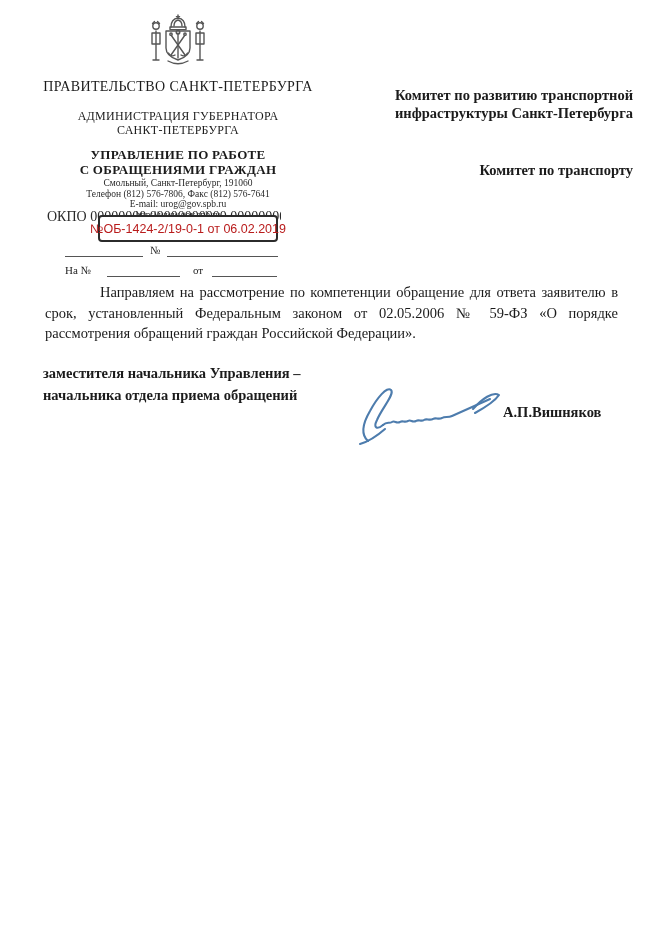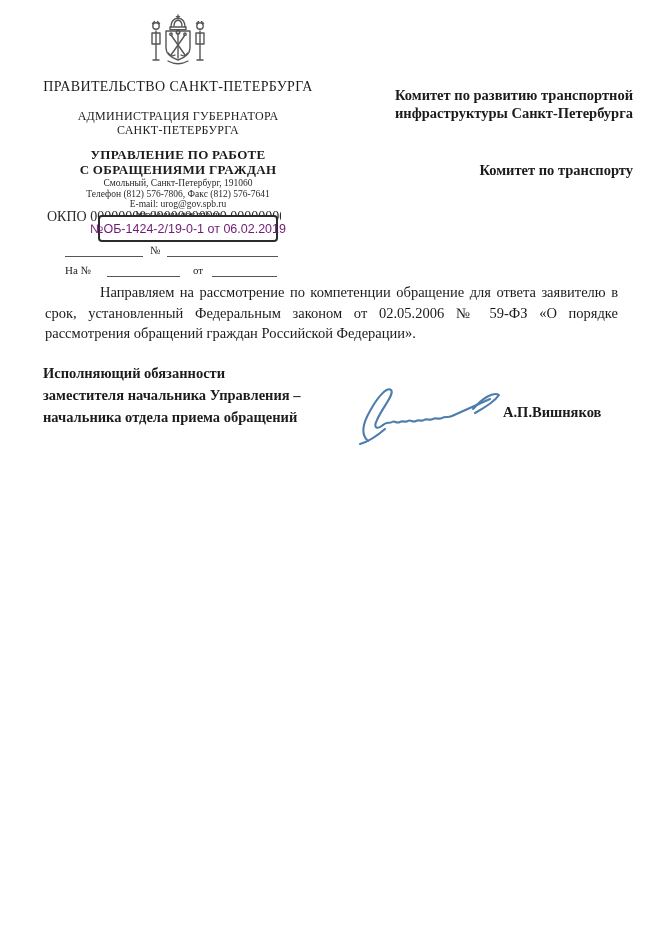--- a/index.html
+++ b/index.html
@@ -36,21 +36,21 @@
   }
   
   .stamp{
     position:absolute;left:98px;top:215px;width:180px;height:27px;
     background:#ffffff;border:2px solid #2b2b2b;border-radius:4px;
     z-index:2;display:flex;align-items:center;justify-content:center;
     box-sizing:border-box;
   }
   .stamp span{
     font-family:"Liberation Sans","DejaVu Sans",sans-serif;
-    font-size:12.5px;color:#701a75;white-space:nowrap;
+    font-size:12.5px;color:#b91c1c;white-space:nowrap;
   }
   
   .ref-row{position:absolute;height:14px;font-size:11px;z-index:3;}
   .blank{position:absolute;border-bottom:1px solid #555;height:12px;}
   .ref-label{position:absolute;top:0;}
   
   .recipient{
     position:absolute;left:343px;width:290px;
     font-size:14.5px;font-weight:bold;line-height:17.5px;
     text-align:right;
@@ -149,21 +149,20 @@
     <span class="blank" style="left:212px;width:65px;top:0;"></span>
   </div>
 
   <div class="recipient" style="top:87px;">Комитет по развитию транспортной инфраструктуры Санкт-Петербурга</div>
 
   <div class="recipient" style="top:162px;">Комитет по транспорту</div>
 
   <div class="body-par">Направляем на рассмотрение по компетенции обращение для ответа заявителю в срок, установленный Федеральным законом от 02.05.2006 № 59-ФЗ «О порядке рассмотрения обращений граждан Российской Федерации».</div>
 
   <div class="sig-titles">
-    <div>Исполняющий обязанности</div>
     <div>заместителя начальника Управления –</div>
     <div>начальника отдела приема обращений</div>
   </div>
 
   <svg class="sig-svg" width="152" height="68" viewBox="0 0 152 68" fill="none" stroke="#4d7cad" stroke-width="2.1" stroke-linecap="round" stroke-linejoin="round">
     <path d="M12 63 C4 56 7 45 14 33 C21 20 31 8 35 12 C39 16 26 30 21 42 C17 50 21 52 27 47"></path>
     <path d="M27 47 C31 43 33 46 36 44 C39 42 40 46 44 44 C47 42 48 45 52 43 C55 41 56 45 60 43 C63 41 65 44 68 42 C71 40 73 43 77 41 C80 39 82 42 86 40 C89 38 92 40 96 38 L134 21"></path>
     <path d="M117 31 C126 21 137 13 143 17 C139 23 128 30 119 35"></path>
     <path d="M29 51 C21 58 11 64 4 66"></path>
   </svg>

